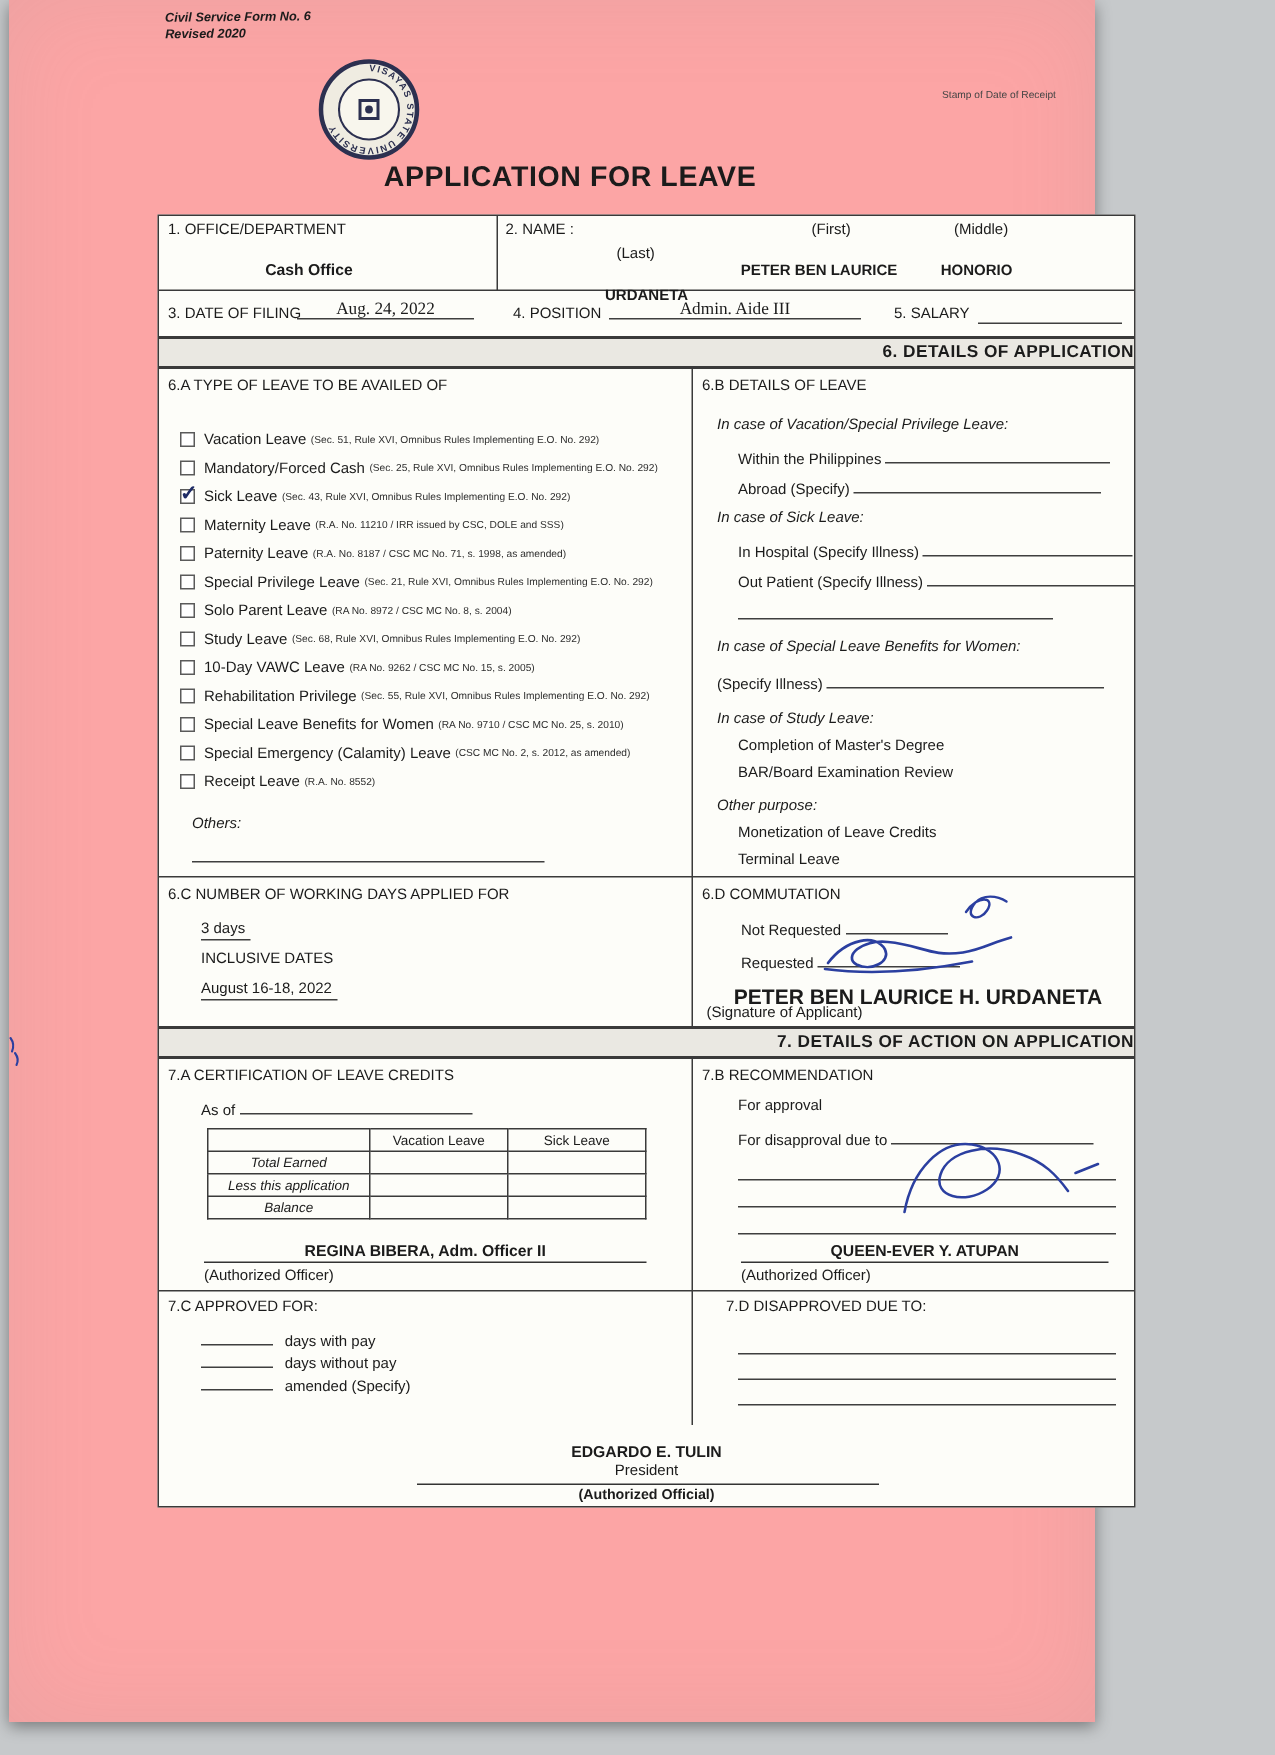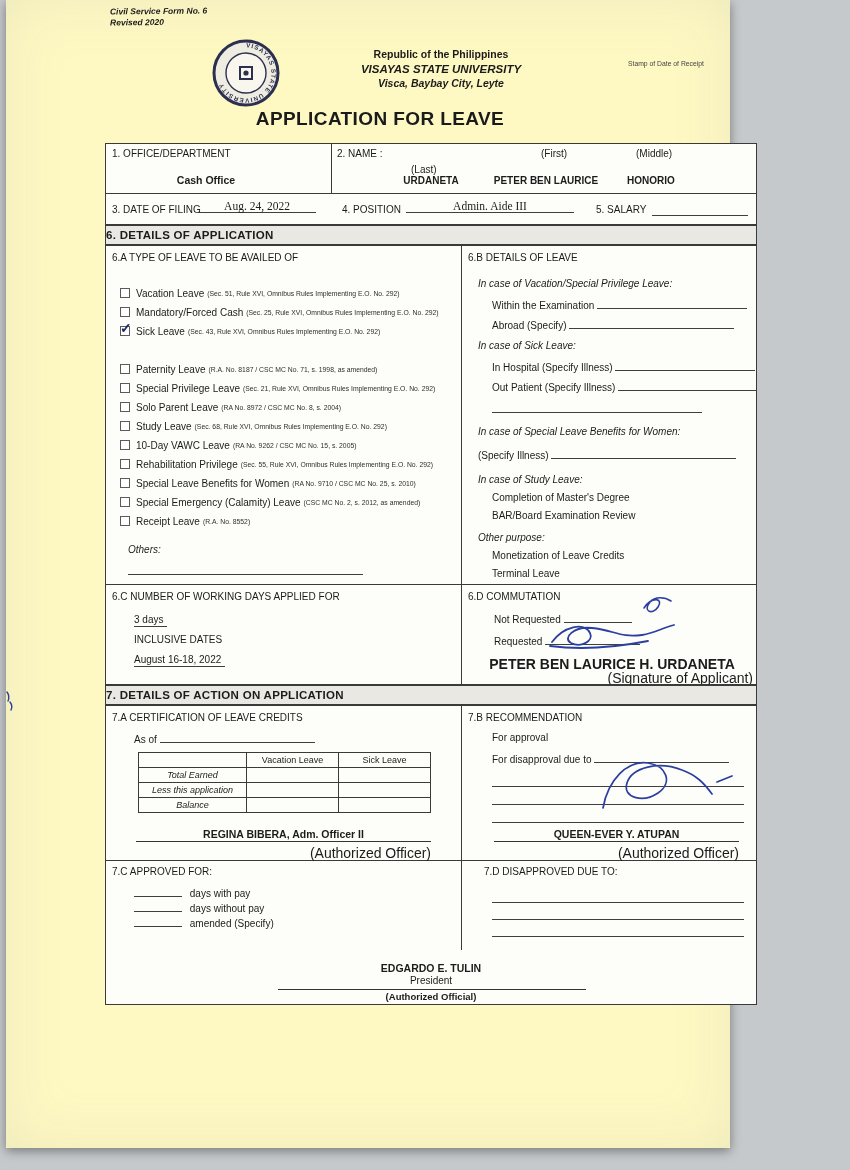--- a/index.html
+++ b/index.html
@@ -1,39 +1,39 @@
 <!DOCTYPE html>
 <html><head>
 <meta charset="utf-8">
 <style>
   *{margin:0;padding:0;box-sizing:border-box}
   html,body{width:850px;height:1170px}
   body{background:#c6c9cb;font-family:"Liberation Sans",sans-serif;position:relative;overflow:hidden;color:#1b1b1b}
-  .paper{position:absolute;left:6px;top:0;width:724px;height:1148px;background:#fef9c3;
+  .paper{position:absolute;left:6px;top:0;width:724px;height:1148px;background:#fca5a5;
          box-shadow:0 3px 10px rgba(0,0,0,.4), inset 0 0 60px rgba(140,140,140,.14)}
   .abs{position:absolute}
   .frame{position:absolute;left:99px;top:143px;width:652px;height:862px;border:1.8px solid #3a3a3a;background:#fdfdf9}
   .vdiv{position:absolute;border-left:1.4px solid #3a3a3a;width:0}
   .hline{position:absolute;left:0;width:100%;border-top:1.5px solid #3a3a3a;height:0}
   .band{position:absolute;left:0;width:100%;height:22px;background:#eae8e2;border-top:2px solid #3a3a3a;border-bottom:2px solid #3a3a3a;
-        text-align:left;font-weight:bold;font-size:11.5px;line-height:19px;letter-spacing:.3px}
+        text-align:right;font-weight:bold;font-size:11.5px;line-height:19px;letter-spacing:.3px}
   .lbl{font-size:10px;white-space:nowrap}
   .it{font-style:italic}
   .b{font-weight:bold}
   .ctr{text-align:center}
   .serif{font-family:"Liberation Serif",serif;font-size:11.5px}
   .ul{display:inline-block;border-bottom:1.1px solid #3f3f3f;height:11px;vertical-align:baseline}
   .li{position:absolute;left:14px;display:flex;align-items:center;white-space:nowrap;height:18px}
   .cb{width:10px;height:10px;border:1.1px solid #5a5a5a;background:#fff;margin-right:6px;position:relative;flex:none}
   .cb.checked::after{content:"✓";position:absolute;left:-1px;top:-7px;font-size:14px;font-weight:bold;color:#1e2b66}
   .li-l{font-size:10px}
   .li-n{font-size:6.8px;color:#2e2e2e;margin-left:3px}
   .bline{position:absolute;white-space:nowrap;font-size:10px}
   .sig-name{position:absolute;text-align:center;font-weight:bold;font-size:10.5px;border-bottom:1.3px solid #333;padding-bottom:1px;white-space:nowrap}
-  .cap{position:absolute;text-align:right;font-size:14px;white-space:nowrap}
+  .cap{position:absolute;text-align:left;font-size:10px;white-space:nowrap}
   table.lc{border-collapse:collapse;font-size:9px}
   table.lc td,table.lc th{border:1.1px solid #3a3a3a;height:15px;padding:0 3px;font-weight:normal}
   .meta{font-size:8.5px;font-weight:bold;font-style:italic;line-height:1.25;transform:rotate(-.6deg)}
   .ink{stroke:#2b3fa0;fill:none;stroke-linecap:round}
 </style>
 </head>
 <body>
 
 <div class="paper">
 
@@ -50,45 +50,40 @@
           <path id="tc" d="M35 9.5 a25.5 25.5 0 1 1 -0.01 0"></path>
         </defs>
       <text font-size="6.2" fill="#2c3050" font-weight="bold" letter-spacing="1">
         <textPath href="#tc">VISAYAS STATE UNIVERSITY</textPath>
       </text>
       <rect x="29" y="29" width="12" height="12" fill="none" stroke="#2c3050" stroke-width="2"></rect>
       <circle cx="35" cy="35" r="2.6" fill="#2c3050"></circle>
     </svg>
   </div>
 
-  <div class="abs ctr" style="left:270px;top:48px;width:330px;line-height:1.3">
-    <div class="b" style="font-size:10.5px">Republic of the Philippines</div>
-    <div class="b it" style="font-size:11.5px">VISAYAS STATE UNIVERSITY</div>
-    <div class="b it" style="font-size:10.5px">Visca, Baybay City, Leyte</div>
-  </div>
 
   <div class="abs" style="left:622px;top:60px;font-size:6.8px;color:#444">Stamp of Date of Receipt</div>
 
   <div class="abs b ctr" style="left:0;right:-24px;top:108px;font-size:19px;letter-spacing:.4px">APPLICATION FOR LEAVE</div>
 
   <svg class="abs" style="left:-3px;top:688px" width="14" height="26">
     <path class="ink" d="M4 4 q3 4 1 9 M7 14 q3 4 1 8" stroke-width="1.4"></path>
   </svg>
 
   <div class="frame">
 
     <div class="abs" style="left:0;top:0;width:100%;height:50px;border-bottom:1.5px solid #3a3a3a">
       <div class="vdiv" style="left:225px;top:0;height:50px"></div>
       <div class="abs lbl" style="left:6px;top:4px">1.  OFFICE/DEPARTMENT</div>
       <div class="abs b ctr" style="left:0;top:30px;width:200px;font-size:10.5px">Cash Office</div>
       <div class="abs lbl" style="left:231px;top:4px">2.  NAME :</div>
       <div class="abs lbl" style="left:305px;top:20px">(Last)</div>
       <div class="abs lbl" style="left:435px;top:4px">(First)</div>
       <div class="abs lbl" style="left:530px;top:4px">(Middle)</div>
-      <div class="abs b ctr" style="left:270px;top:31px;width:110px;font-size:10px">URDANETA</div>
+      <div class="abs b ctr" style="left:270px;top:48px;width:110px;font-size:10px">URDANETA</div>
       <div class="abs b ctr" style="left:370px;top:31px;width:140px;font-size:10px">PETER BEN LAURICE</div>
       <div class="abs b ctr" style="left:490px;top:31px;width:110px;font-size:10px">HONORIO</div>
     </div>
 
     <div class="abs" style="left:0;top:50px;width:100%;height:30px">
       <div class="abs lbl" style="left:6px;top:10px">3.  DATE OF FILING</div>
       <div class="abs ctr serif" style="left:92px;top:6px;width:118px;border-bottom:1.1px solid #3f3f3f">Aug. 24, 2022</div>
       <div class="abs lbl" style="left:236px;top:10px">4.  POSITION</div>
       <div class="abs ctr serif" style="left:300px;top:6px;width:168px;border-bottom:1.1px solid #3f3f3f">Admin. Aide III</div>
       <div class="abs lbl" style="left:490px;top:10px">5. SALARY</div>
@@ -110,20 +105,25 @@
     <div class="li" style="top:159px">
       <span class="cb"></span>
       <span class="li-l">Mandatory/Forced Cash</span>
       <span class="li-n">(Sec. 25, Rule XVI, Omnibus Rules Implementing E.O. No. 292)</span>
     </div>
     <div class="li" style="top:178px">
       <span class="cb checked"></span>
       <span class="li-l">Sick Leave</span>
       <span class="li-n">(Sec. 43, Rule XVI, Omnibus Rules Implementing E.O. No. 292)</span>
     </div>
+    <div class="li" style="top:197px">
+      <span class="cb"></span>
+      <span class="li-l">Maternity Leave</span>
+      <span class="li-n">(R.A. No. 11210 / IRR issued by CSC, DOLE and SSS)</span>
+    </div>
     <div class="li" style="top:216px">
       <span class="cb"></span>
       <span class="li-l">Paternity Leave</span>
       <span class="li-n">(R.A. No. 8187 / CSC MC No. 71, s. 1998, as amended)</span>
     </div>
     <div class="li" style="top:235px">
       <span class="cb"></span>
       <span class="li-l">Special Privilege Leave</span>
       <span class="li-n">(Sec. 21, Rule XVI, Omnibus Rules Implementing E.O. No. 292)</span>
     </div>
@@ -162,21 +162,21 @@
       <span class="li-l">Receipt Leave</span>
       <span class="li-n">(R.A. No. 8552)</span>
     </div>
 
     <div class="abs lbl it" style="left:22px;top:400px">Others:</div>
     <span class="ul abs" style="left:22px;top:420px;width:235px"></span>
 
     <div class="abs lbl" style="left:362px;top:108px">6.B DETAILS OF LEAVE</div>
     <div class="abs lbl it" style="left:372px;top:134px">In case of Vacation/Special Privilege Leave:</div>
     <div class="bline" style="left:386px;top:154px">
-      <span>Within the Examination</span>
+      <span>Within the Philippines</span>
       <span class="ul" style="width:150px"></span>
     </div>
     <div class="bline" style="left:386px;top:174px">
       <span>Abroad (Specify)</span>
       <span class="ul" style="width:165px"></span>
     </div>
     <div class="abs lbl it" style="left:372px;top:196px">In case of Sick Leave:</div>
     <div class="bline" style="left:386px;top:216px">
       <span>In Hospital (Specify Illness)</span>
       <span class="ul" style="width:140px"></span>

